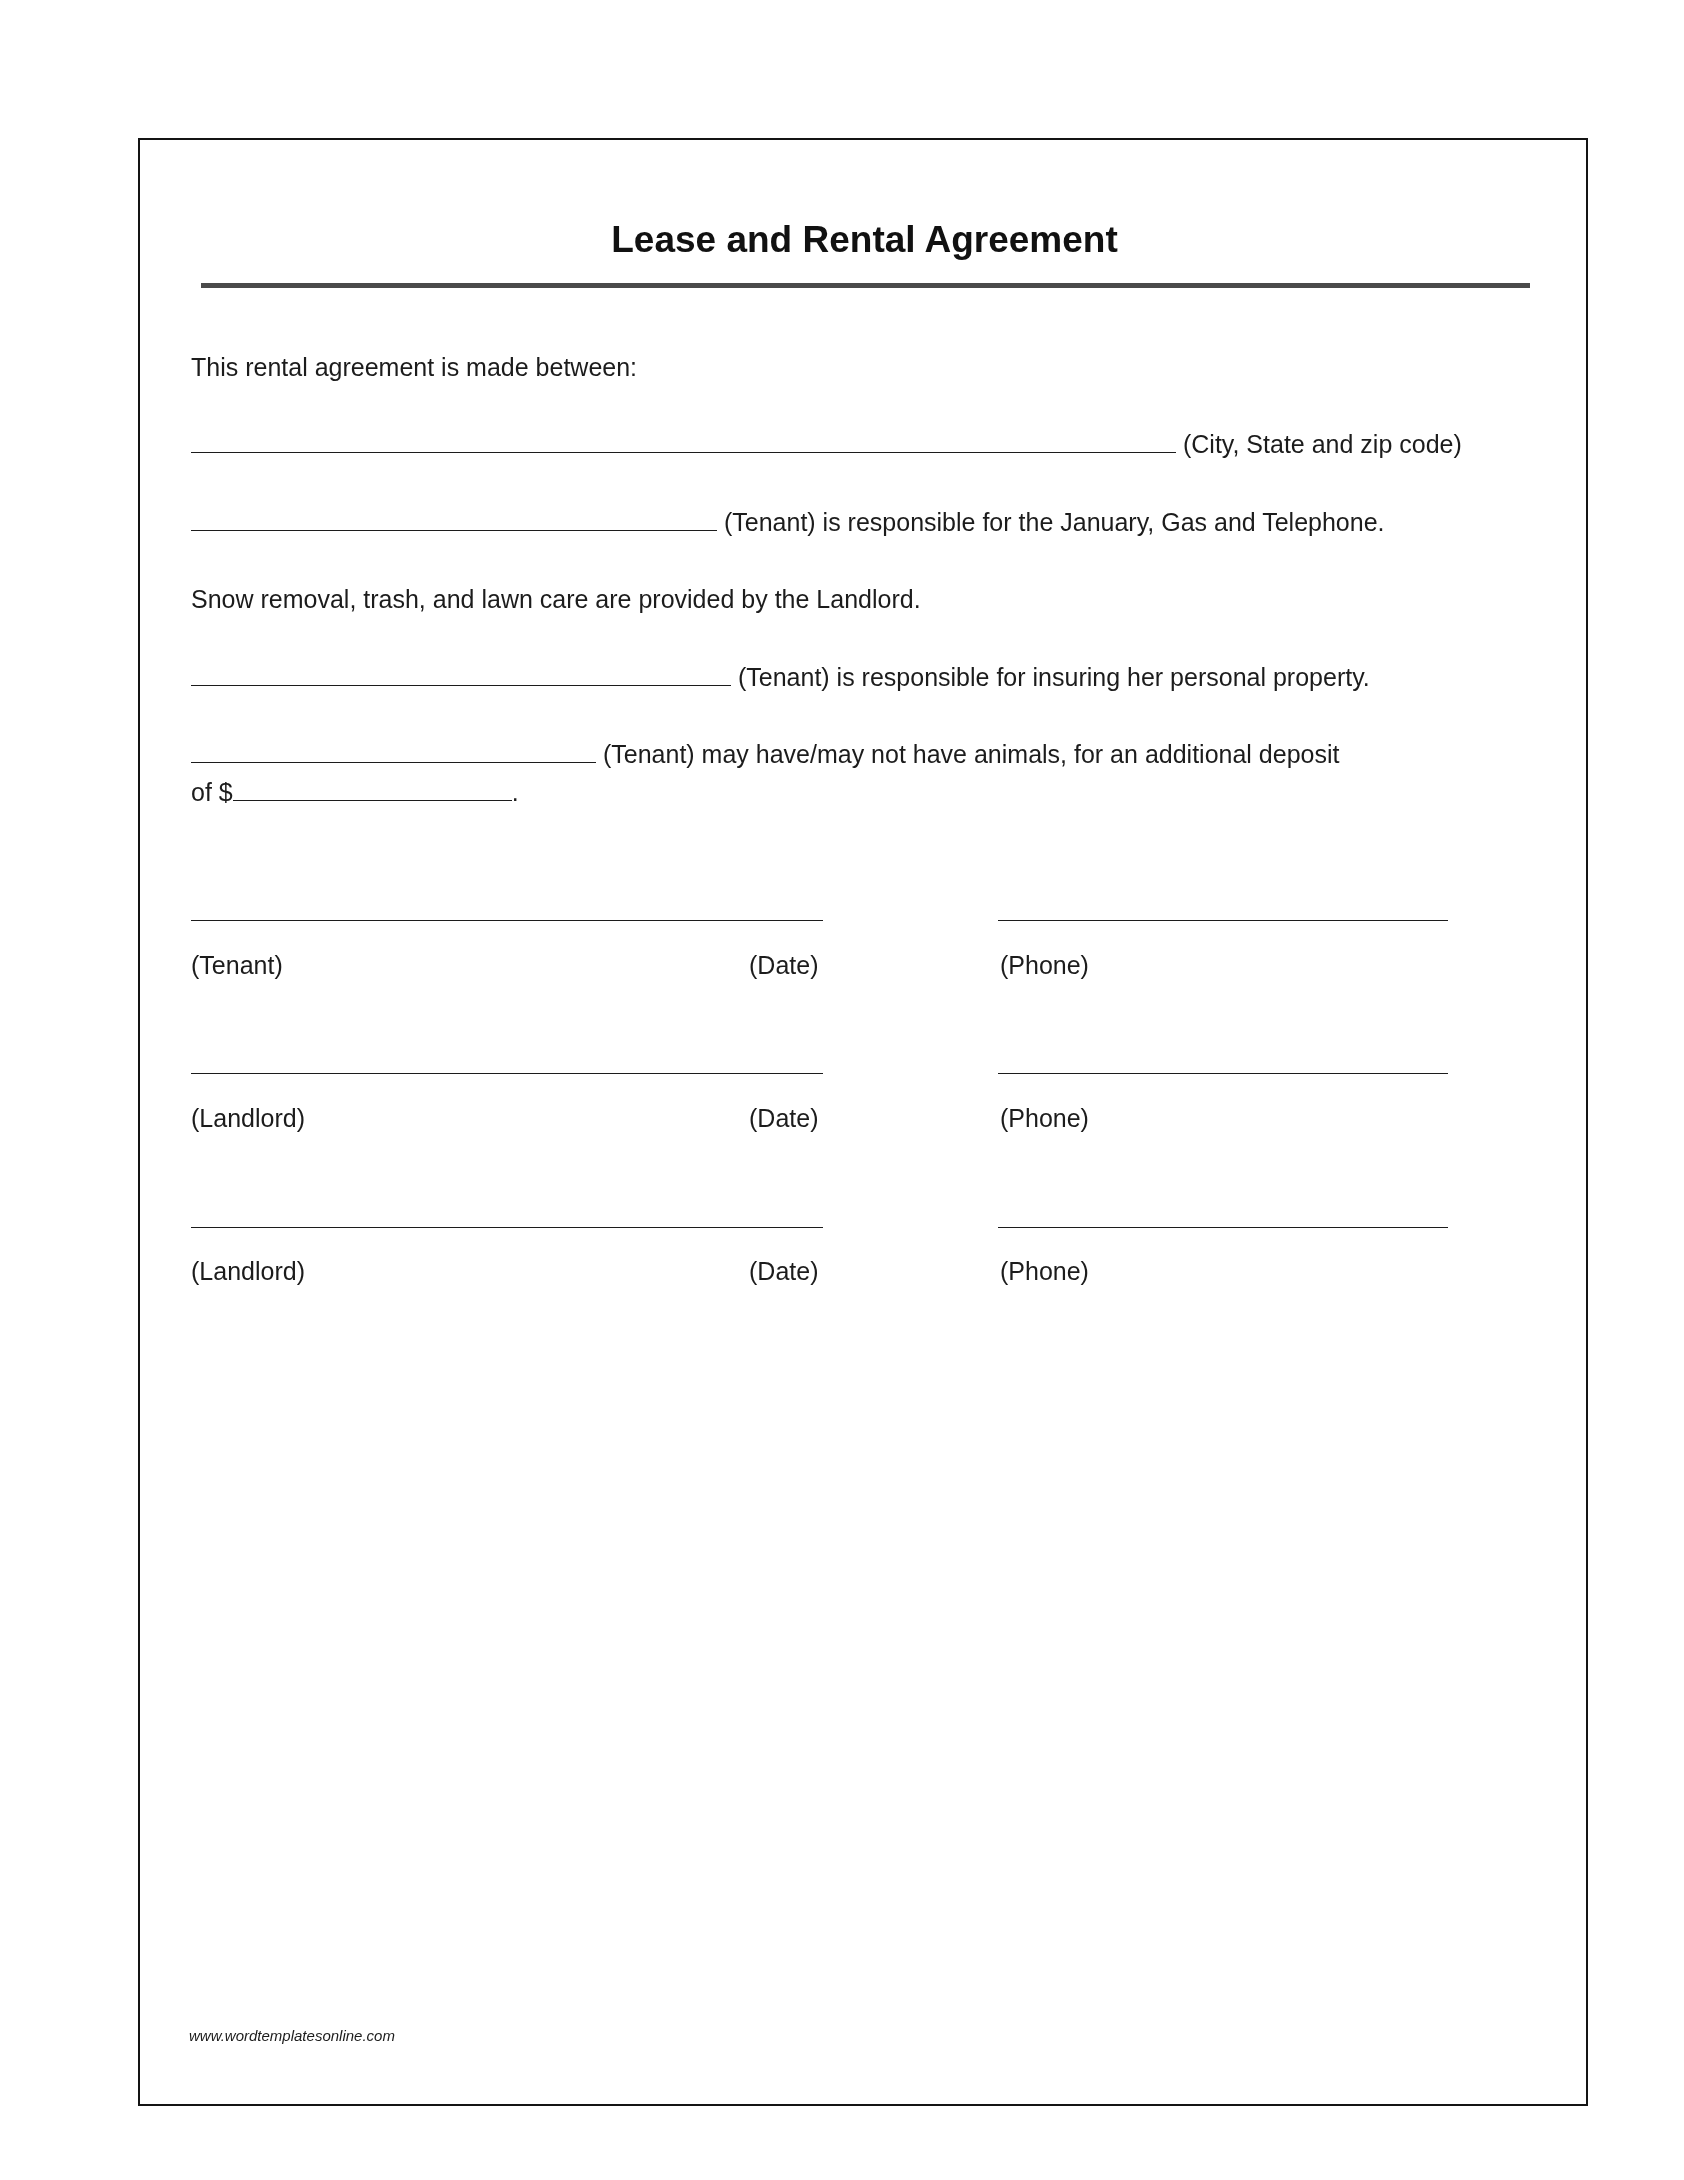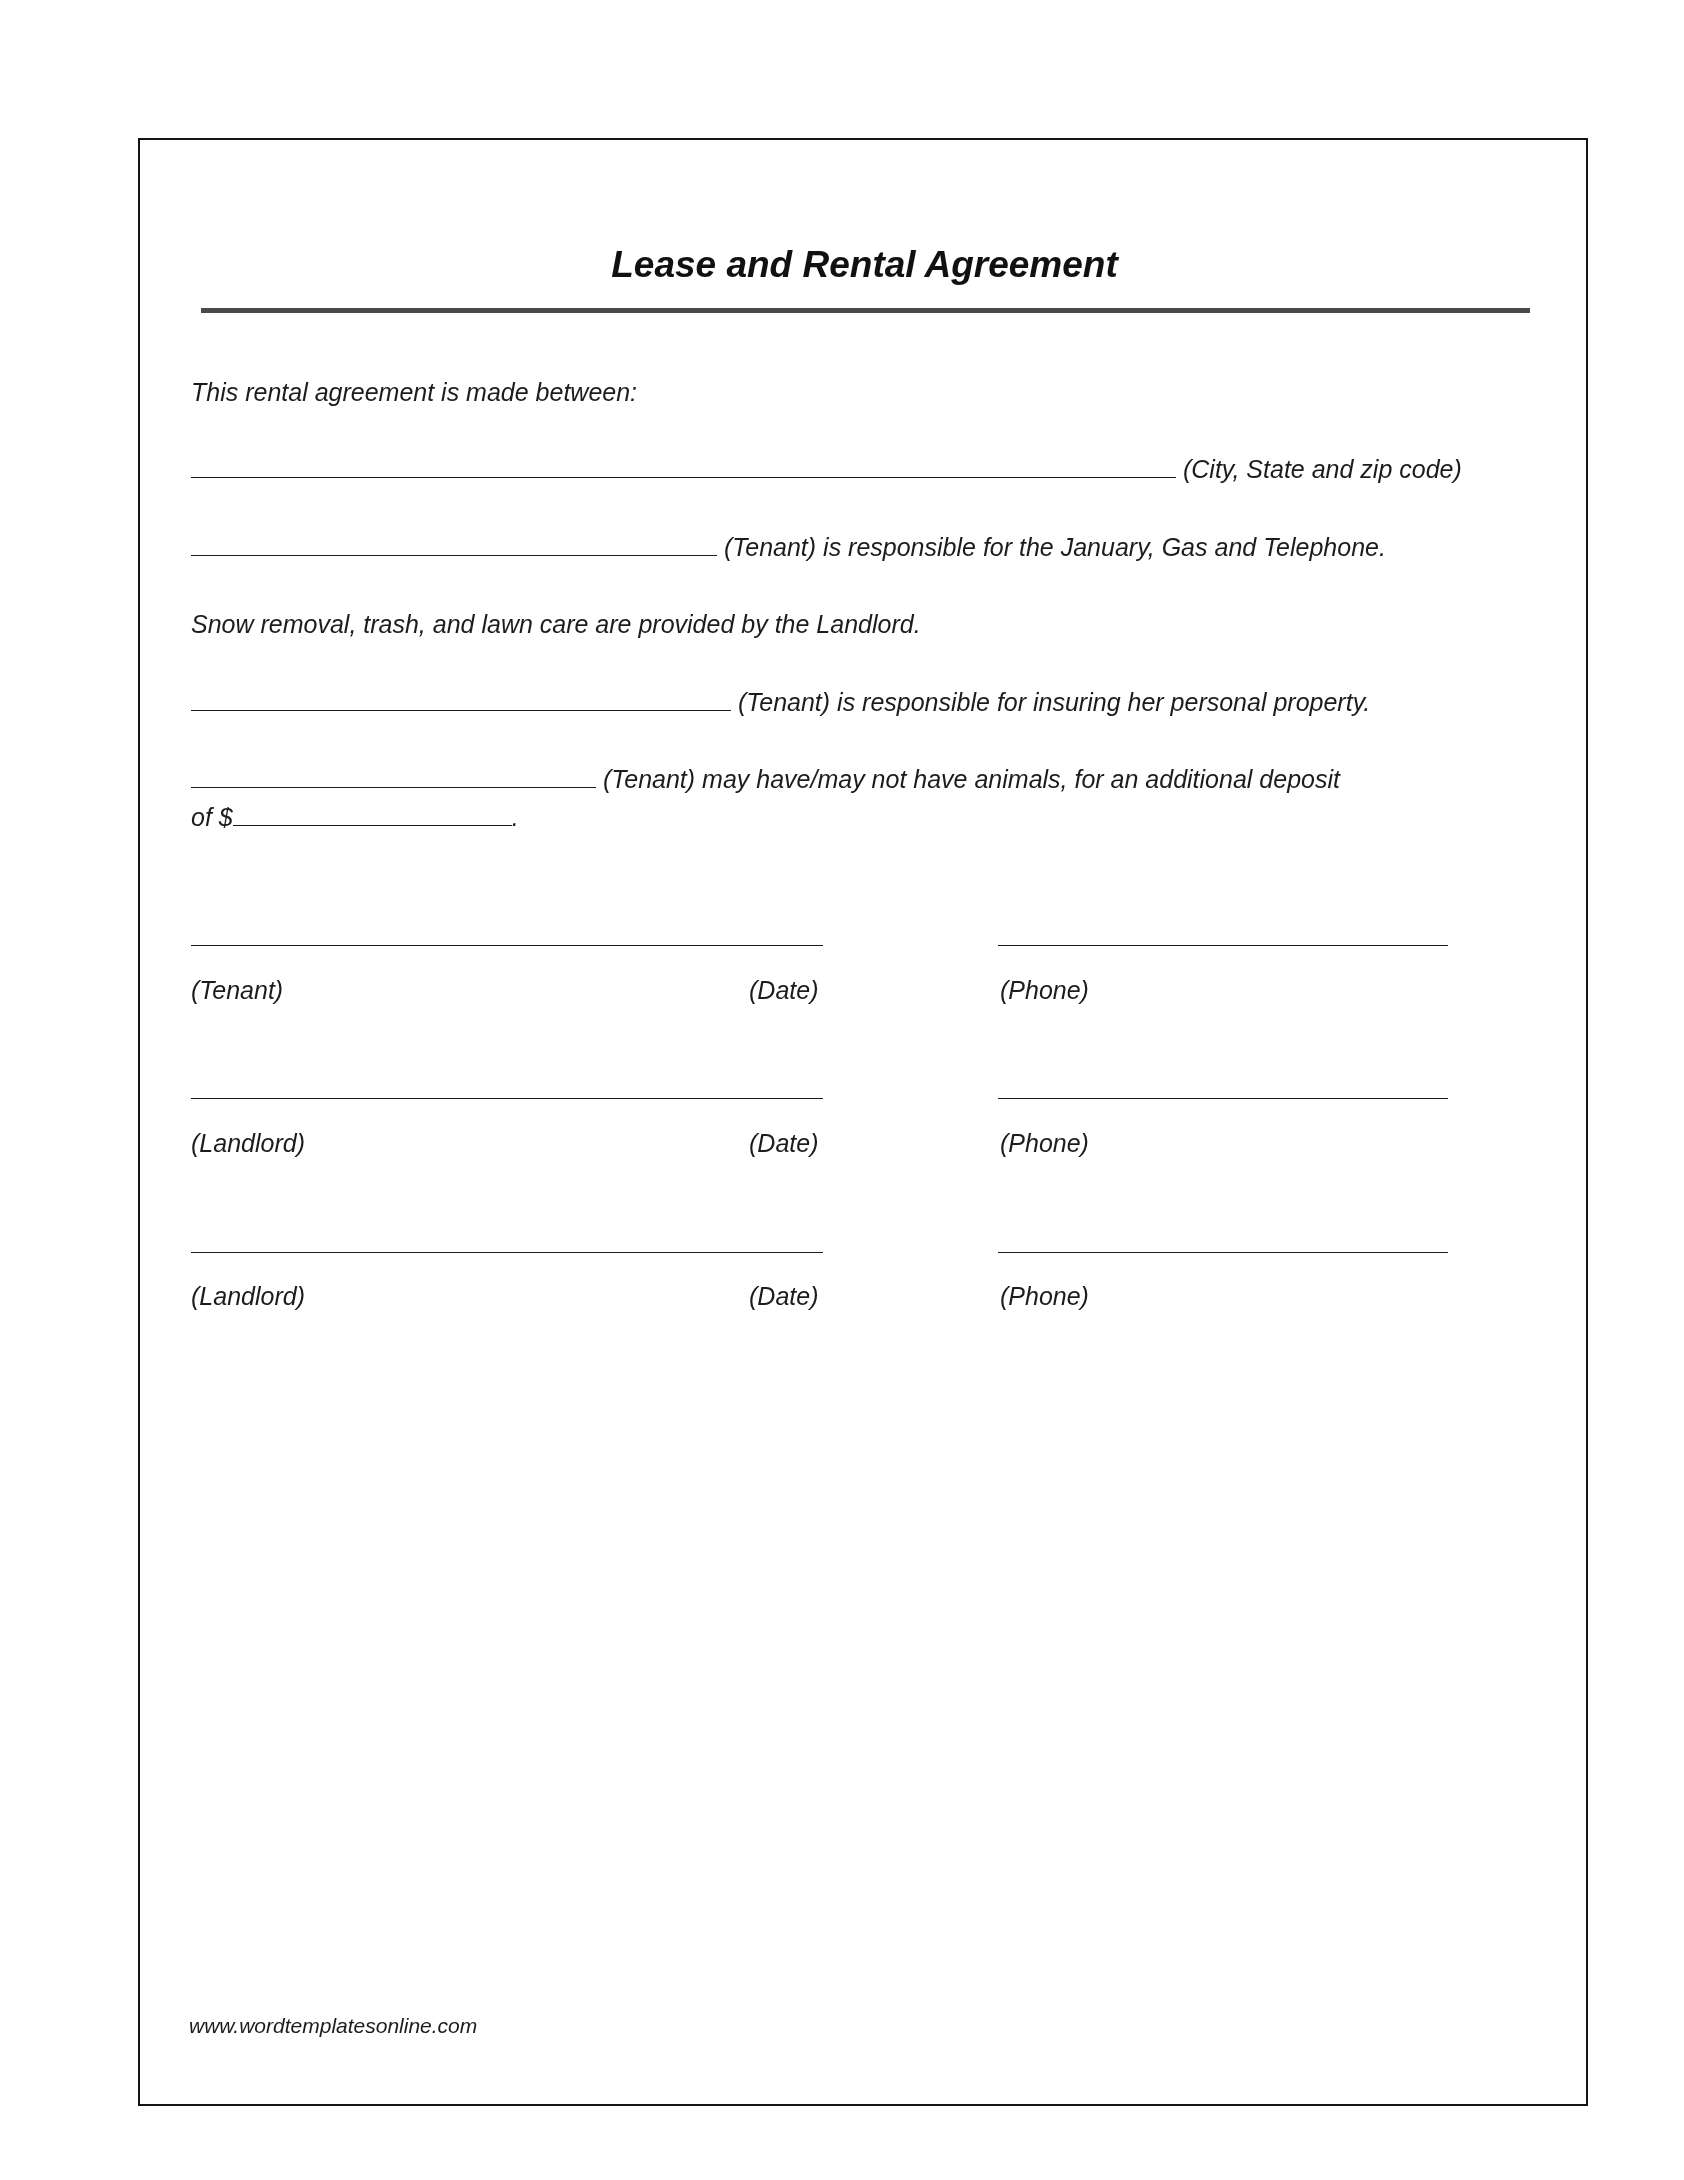--- a/index.html
+++ b/index.html
@@ -18,24 +18,23 @@
     position: absolute;
     left: 138px;
     top: 138px;
     width: 1450px;
     height: 1968px;
     border: 2.6px solid #141414;
     box-sizing: border-box;
     background: #ffffff;
   }
   .content {
-    padding: 68px 48px 0 51px;
+    padding: 43px 48px 0 51px;
     font-size: 25px;
     line-height: 1.5;
-    font-style: italic;
   }
   .doc-title {
     font-size: 37px;
     font-weight: bold;
     text-align: center;
     margin: 29px 0 0 0;
     color: #111111;
   }
   .title-rule {
     height: 5.1px;
@@ -79,23 +78,23 @@
     border-bottom: 1.7px solid #1c1c1c;
   }
   .sig-labels {
     display: grid;
     grid-template-columns: 558px 251px auto;
     margin-top: 25.6px;
   }
   .doc-footer {
     position: absolute;
     left: 49px;
-    bottom: 66px;
+    bottom: 60px;
     font-style: italic;
-    font-size: 21px;
+    font-size: 15px;
     color: #1c1c1c;
   }
 </style>
 </head>
 <body>
 
 <div class="sheet">
   <div class="content">
 
     <h1 class="doc-title">Lease and Rental Agreement</h1>

